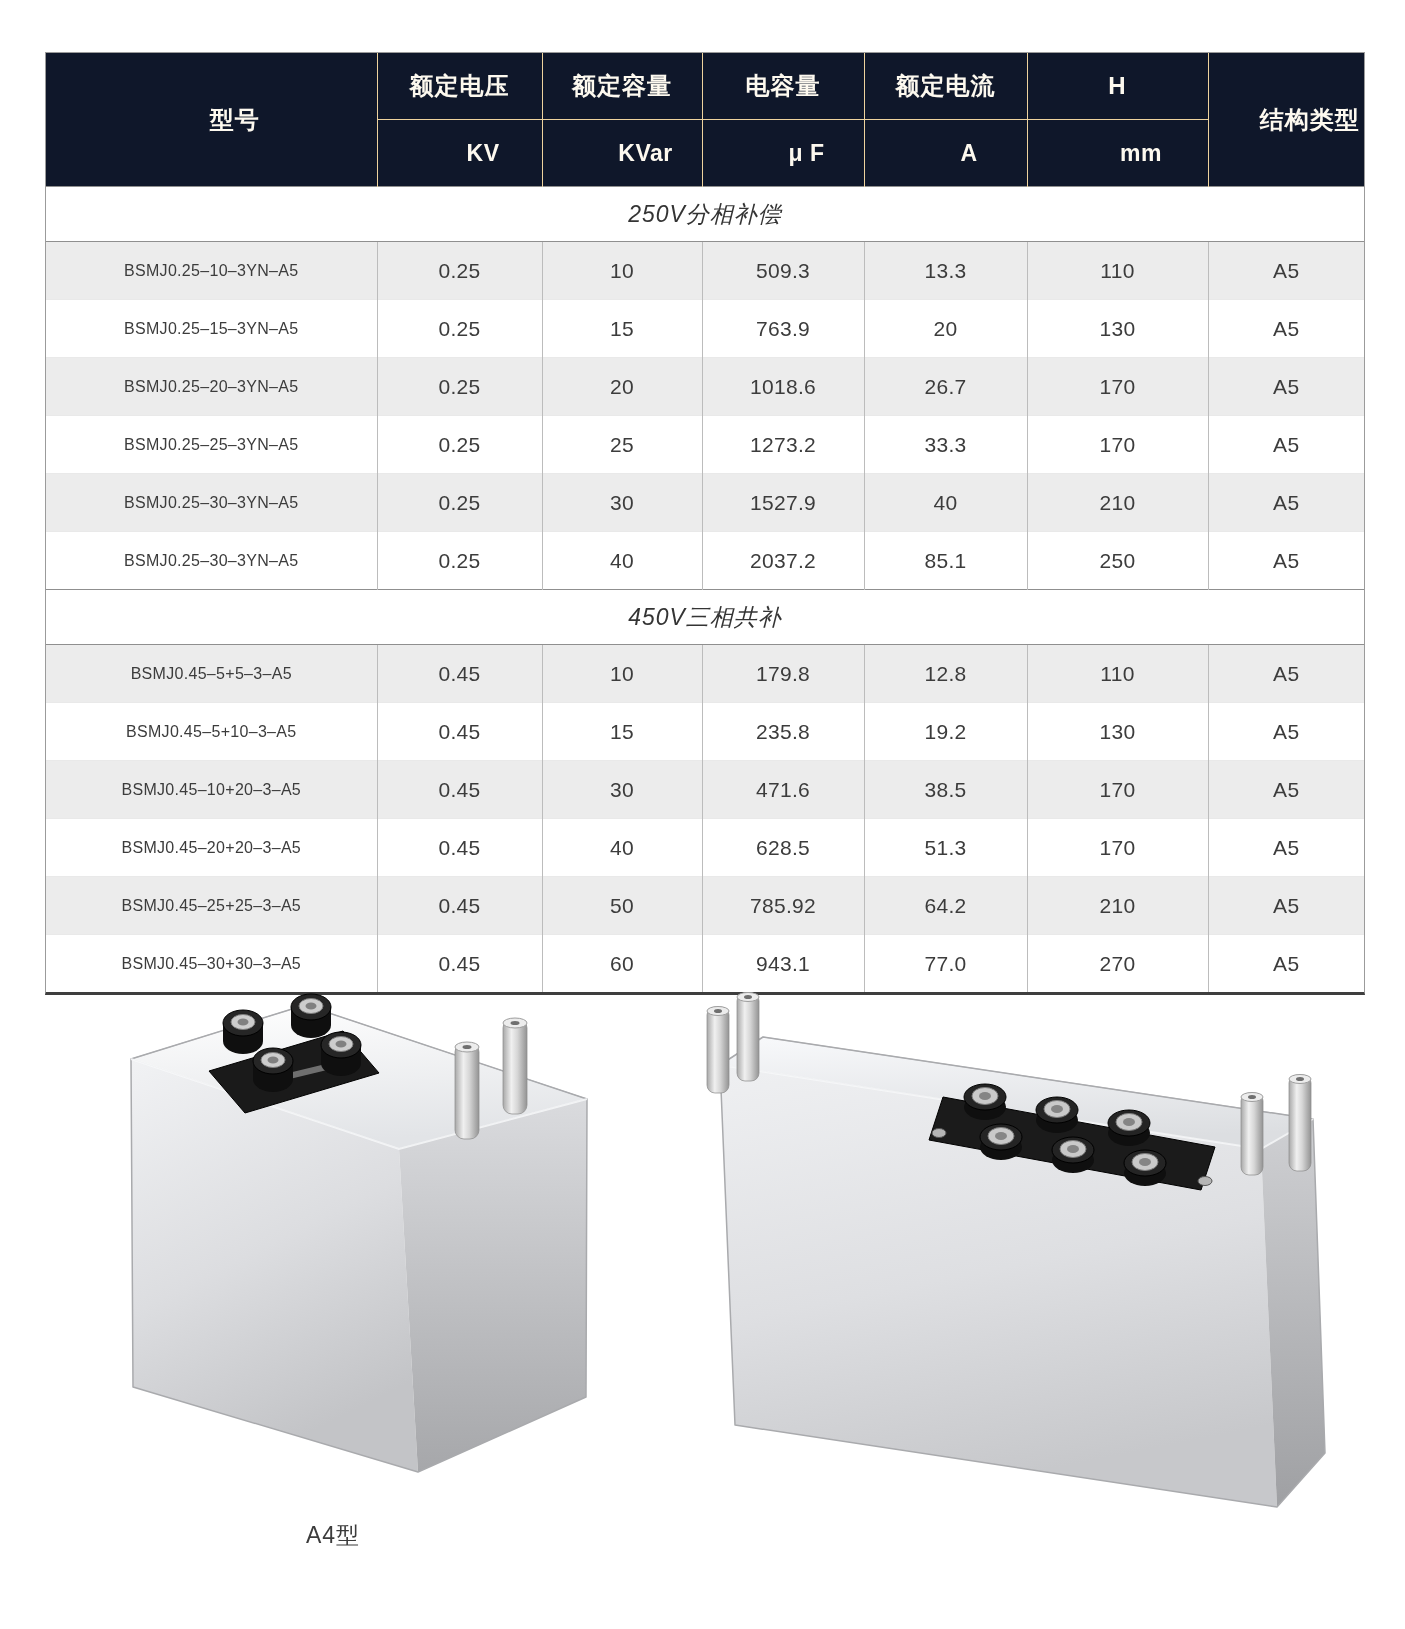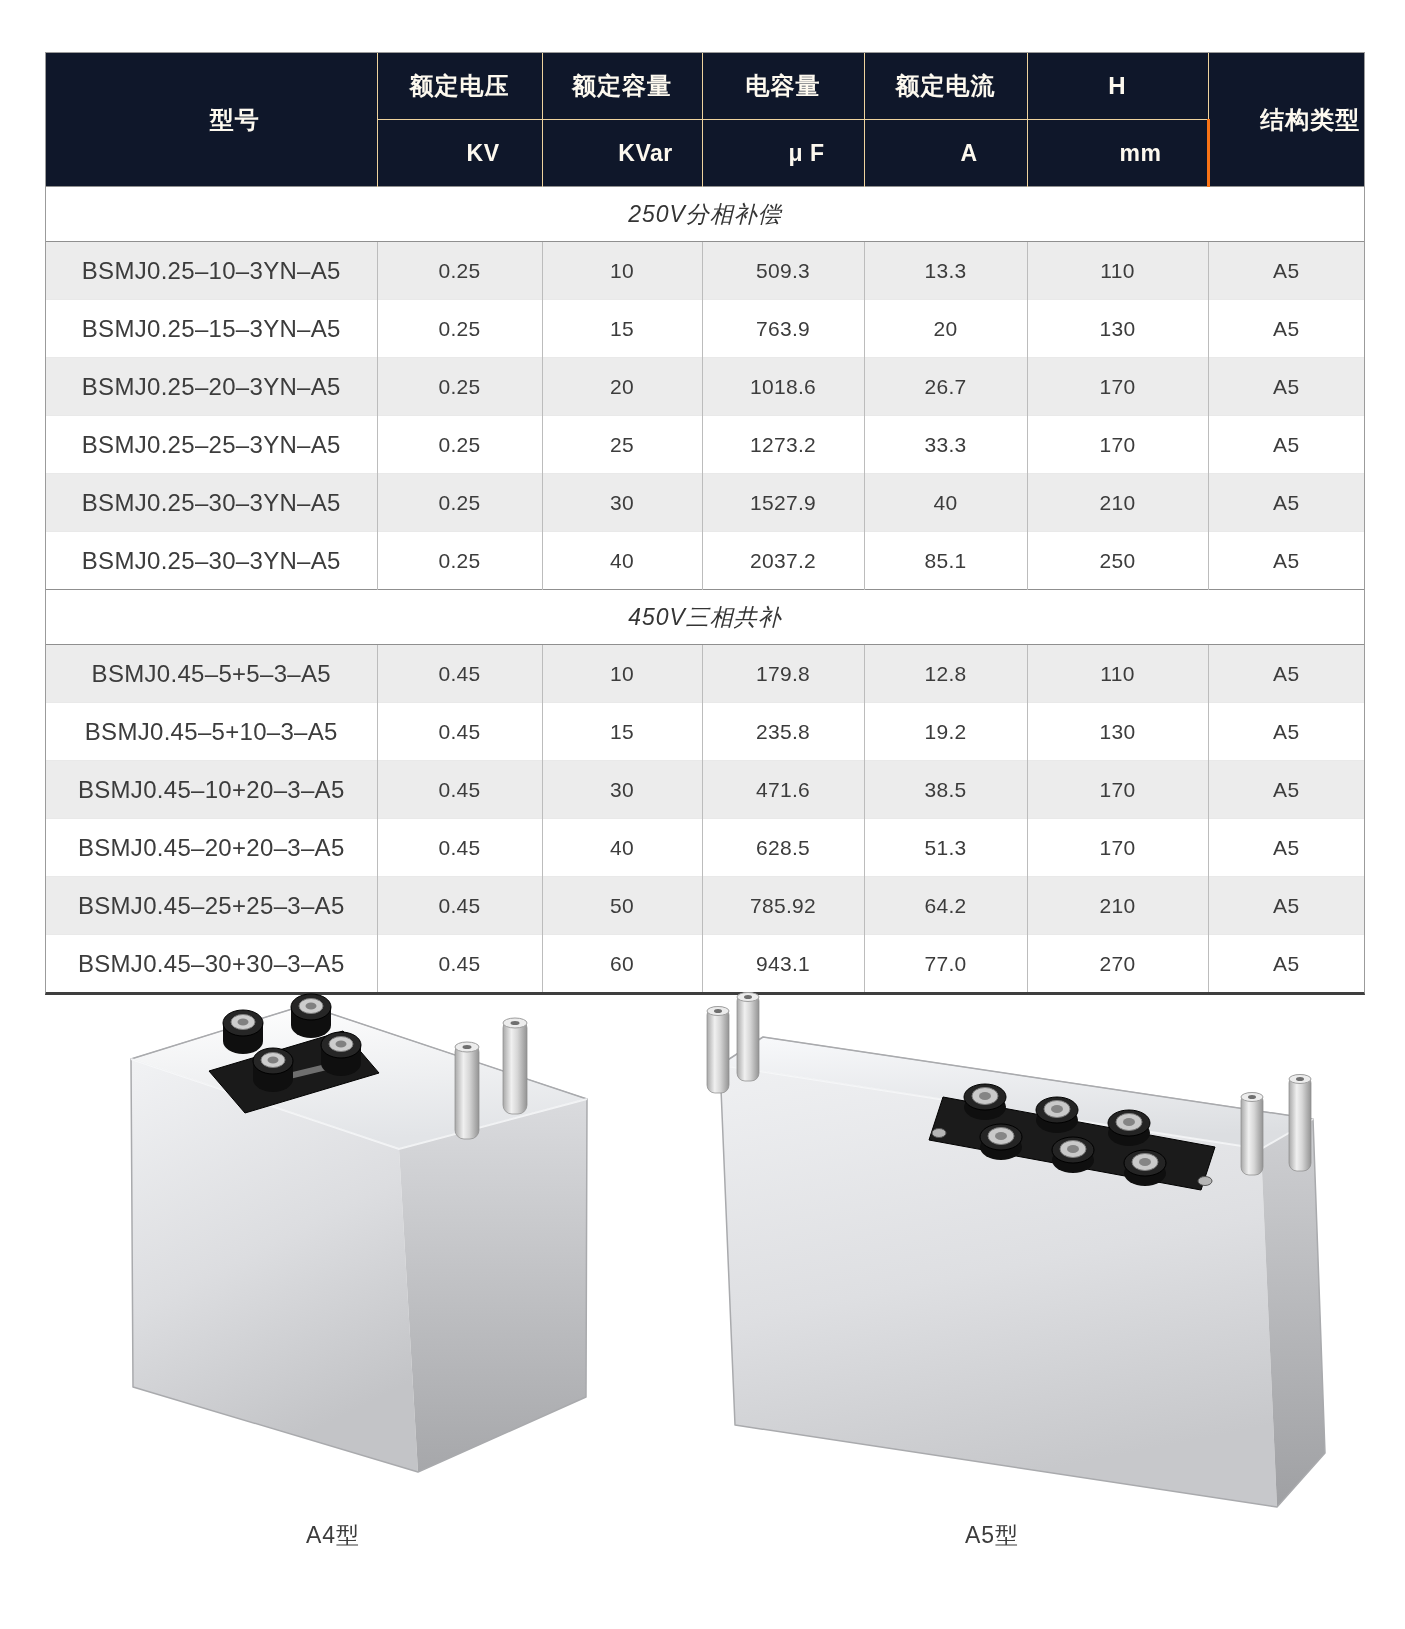--- a/index.html
+++ b/index.html
@@ -43,38 +43,38 @@
     text-align:center;
     vertical-align:middle;
     border:1px solid #eed39e;
     height:64px;
     letter-spacing:1px;
   }
   thead tr.units th { font-size:23px; font-weight:600; letter-spacing:0.5px; }
   thead tr:first-child th { border-top:none; }
   thead th:first-child { border-left:none; }
   thead th:last-child  { border-right:none;margin-left:41px; }
-  thead tr.units th:last-child { border-right:3px solid #f97316; }
+  thead tr.units th:last-child { border-right:1px solid #f97316; }
   thead tr:last-child th, thead th[rowspan] { border-bottom:none;padding-left:48px; }
 
   tbody td {
     text-align:center;
     vertical-align:middle;
     font-size:21px;
     color:#3c3c3c;
     height:55px;
     border-left:1px solid #bcbcbc;
     border-right:1px solid #bcbcbc;
     border-top:1px solid #e9e9e9;
     letter-spacing:0.3px;
   }
   tbody td:first-child { border-left:none; }
   tbody td:last-child  { border-right:none; }
   tbody tr.stripe td { background:#ececec; }
-  tbody tr.data-row td[data-name="model-cell"] { font-size:24px; }
+  tbody tr.data-row td[data-name="model-cell"] { font-size:16px; }
 
   tbody td.section-cell {
     background:#ffffff;
     height:52px;
     font-size:23px;
     color:#343434;
     border-left:none;
     border-right:none;
     border-top:1px solid #8f8f8f;
     border-bottom:1px solid #8f8f8f;
@@ -408,15 +408,14 @@
         <ellipse cx="567" cy="112" rx="4" ry="2" fill="#6f6f6f"></ellipse>
     </g>
     <g data-name="a5-stud-right-back">
       <rect x="604" y="90" width="22" height="96" rx="8" fill="url(#studG2)" stroke="#8f8f8f" stroke-width="0.75"></rect>
       <ellipse cx="615" cy="94" rx="11" ry="4.5" fill="#ececec" stroke="#9f9f9f"></ellipse>
         <ellipse cx="615" cy="94" rx="4" ry="2" fill="#6f6f6f"></ellipse>
     </g>
   </svg>
 
   <div class="caption caption-a4" data-name="a4-caption">A4型</div>
-  <div class="caption caption-a5" data-name="a5-caption">A5型</div>
 
 </div>
 
 </body></html>

